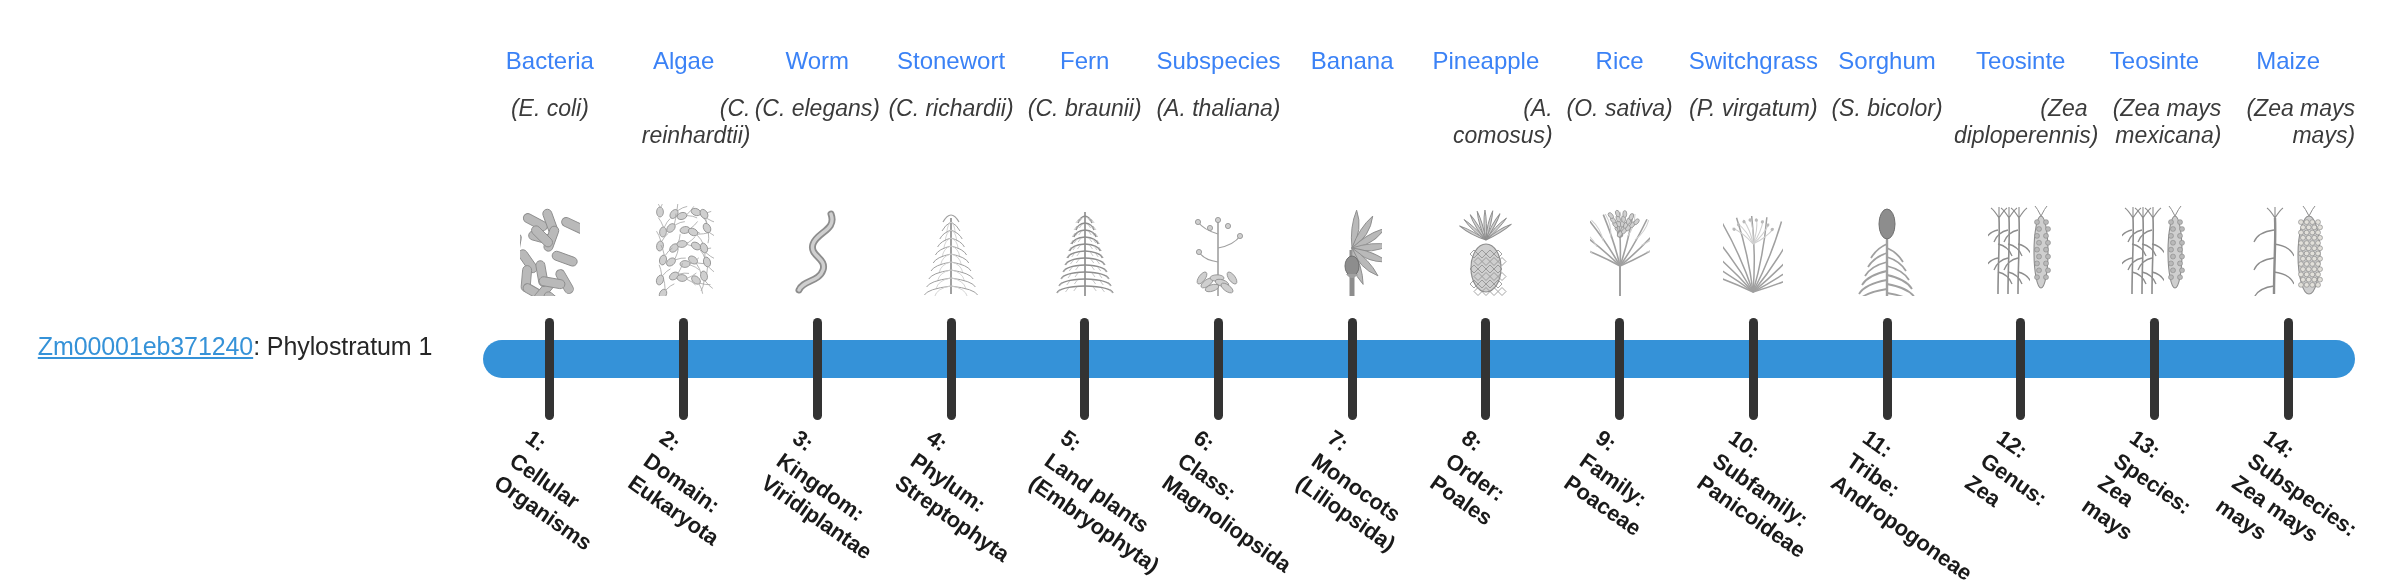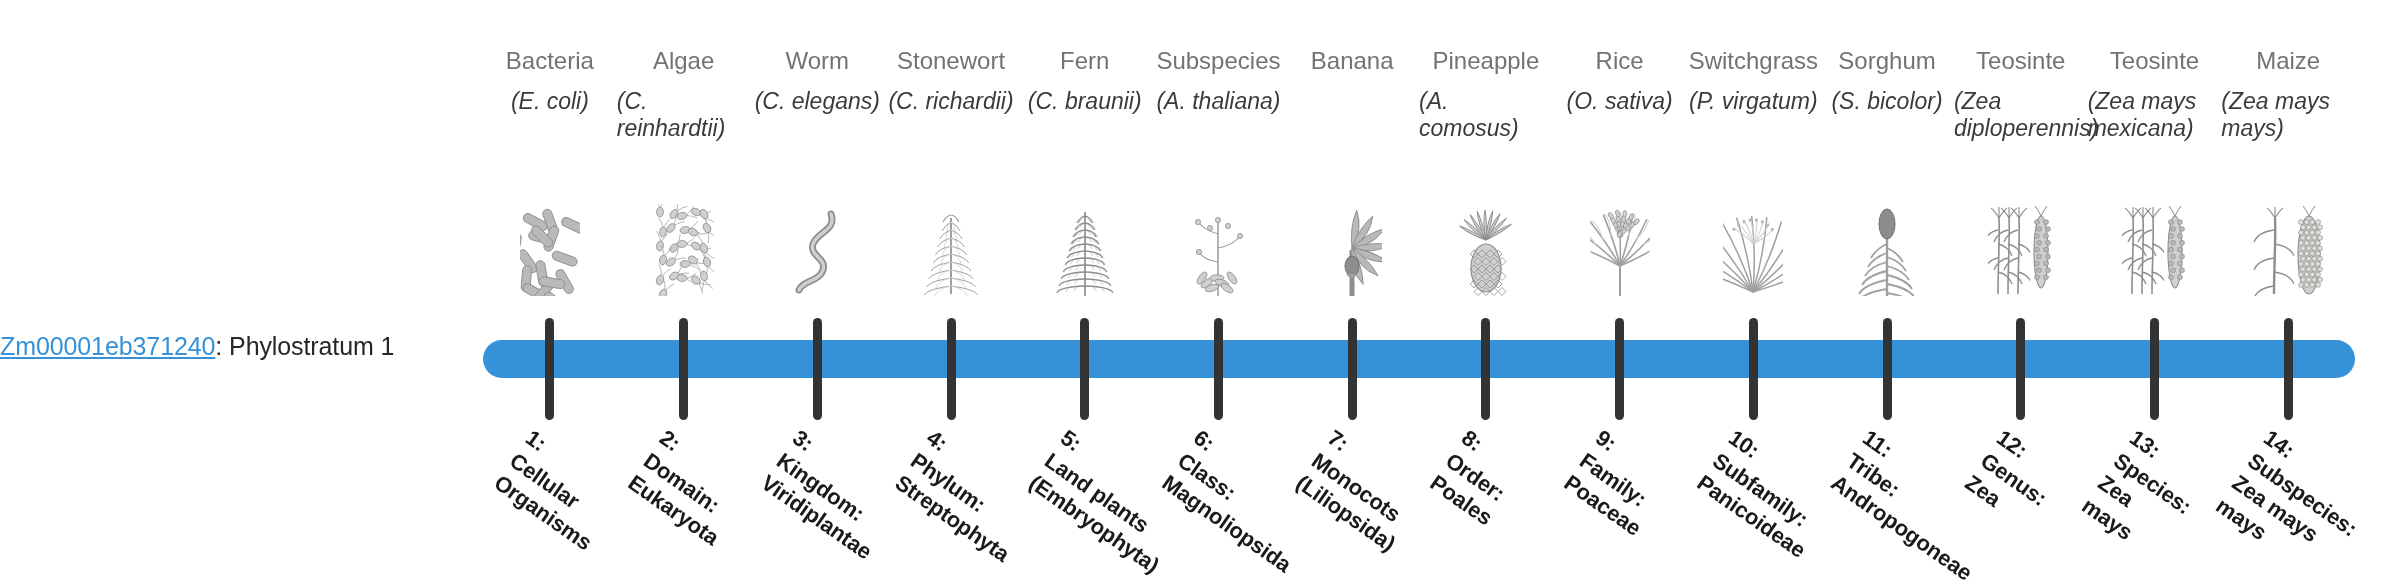--- a/index.html
+++ b/index.html
@@ -20,21 +20,21 @@
     width: 2400px;
     height: 580px;
   }
 
   
   #gene-label {
     position: absolute;
     left: 0;
     top: 332px;
     width: 470px;
-    text-align: left;
+    text-align: center;
     font-size: 25px;
     color: #262626;
     white-space: nowrap;
     letter-spacing: -0.1px;
   }
   #gene-label .gene-id {
     color: #3592d8;
     text-decoration: underline;
     text-underline-offset: 2px;
     cursor: pointer;
@@ -51,32 +51,32 @@
   }
   .species-col {
     flex: 1 1 0;
     min-width: 0;
     display: flex;
     flex-direction: column;
     align-items: center;
   }
   .species-common {
     font-size: 24px;
-    color: #737373;
+    color: #3b82f6;
     line-height: 1.22;
     text-align: center;
     white-space: nowrap;
   }
   .species-sci {
     font-size: 23px;
     color: #3b3b3b;
     font-style: italic;
     line-height: 1.18;
-    text-align: left;
-    margin-top: 13px;
+    text-align: right;
+    margin-top: 20px;
     max-width: 100%;
   }
   .species-art {
     margin-top: auto;
     height: 92px;
     display: flex;
     align-items: flex-end;
     justify-content: center;
     gap: 3px;
   }

